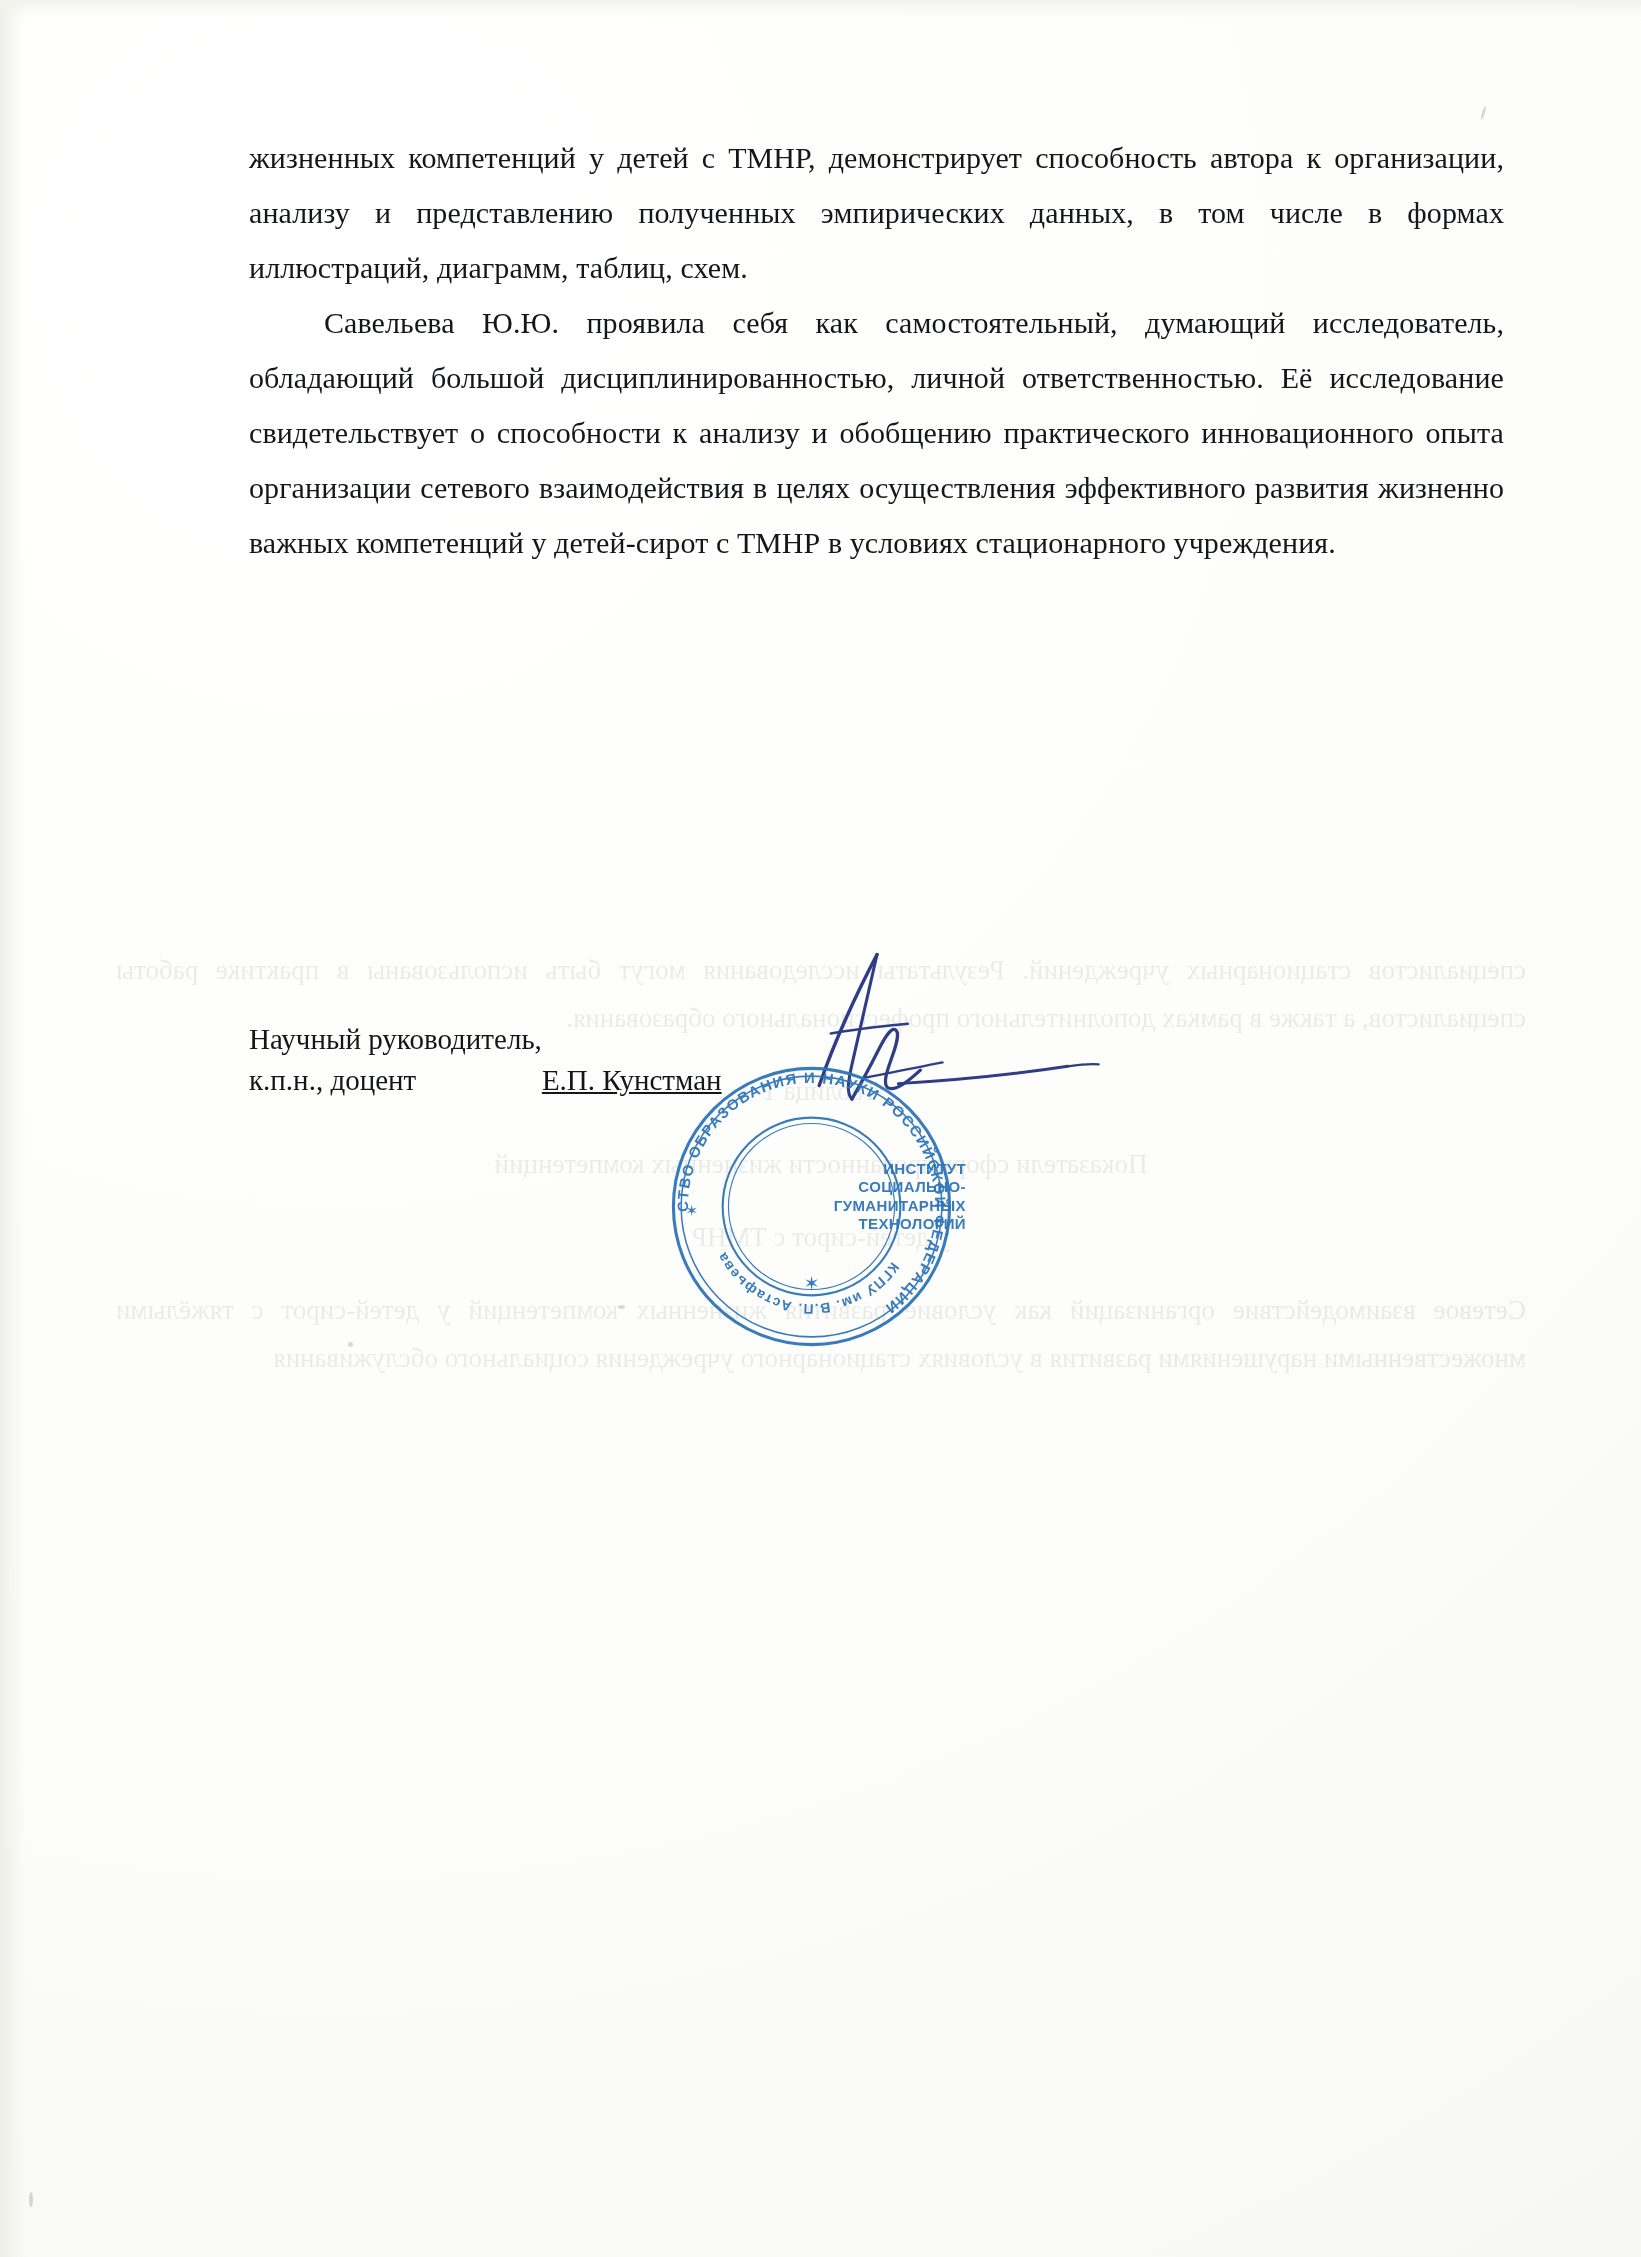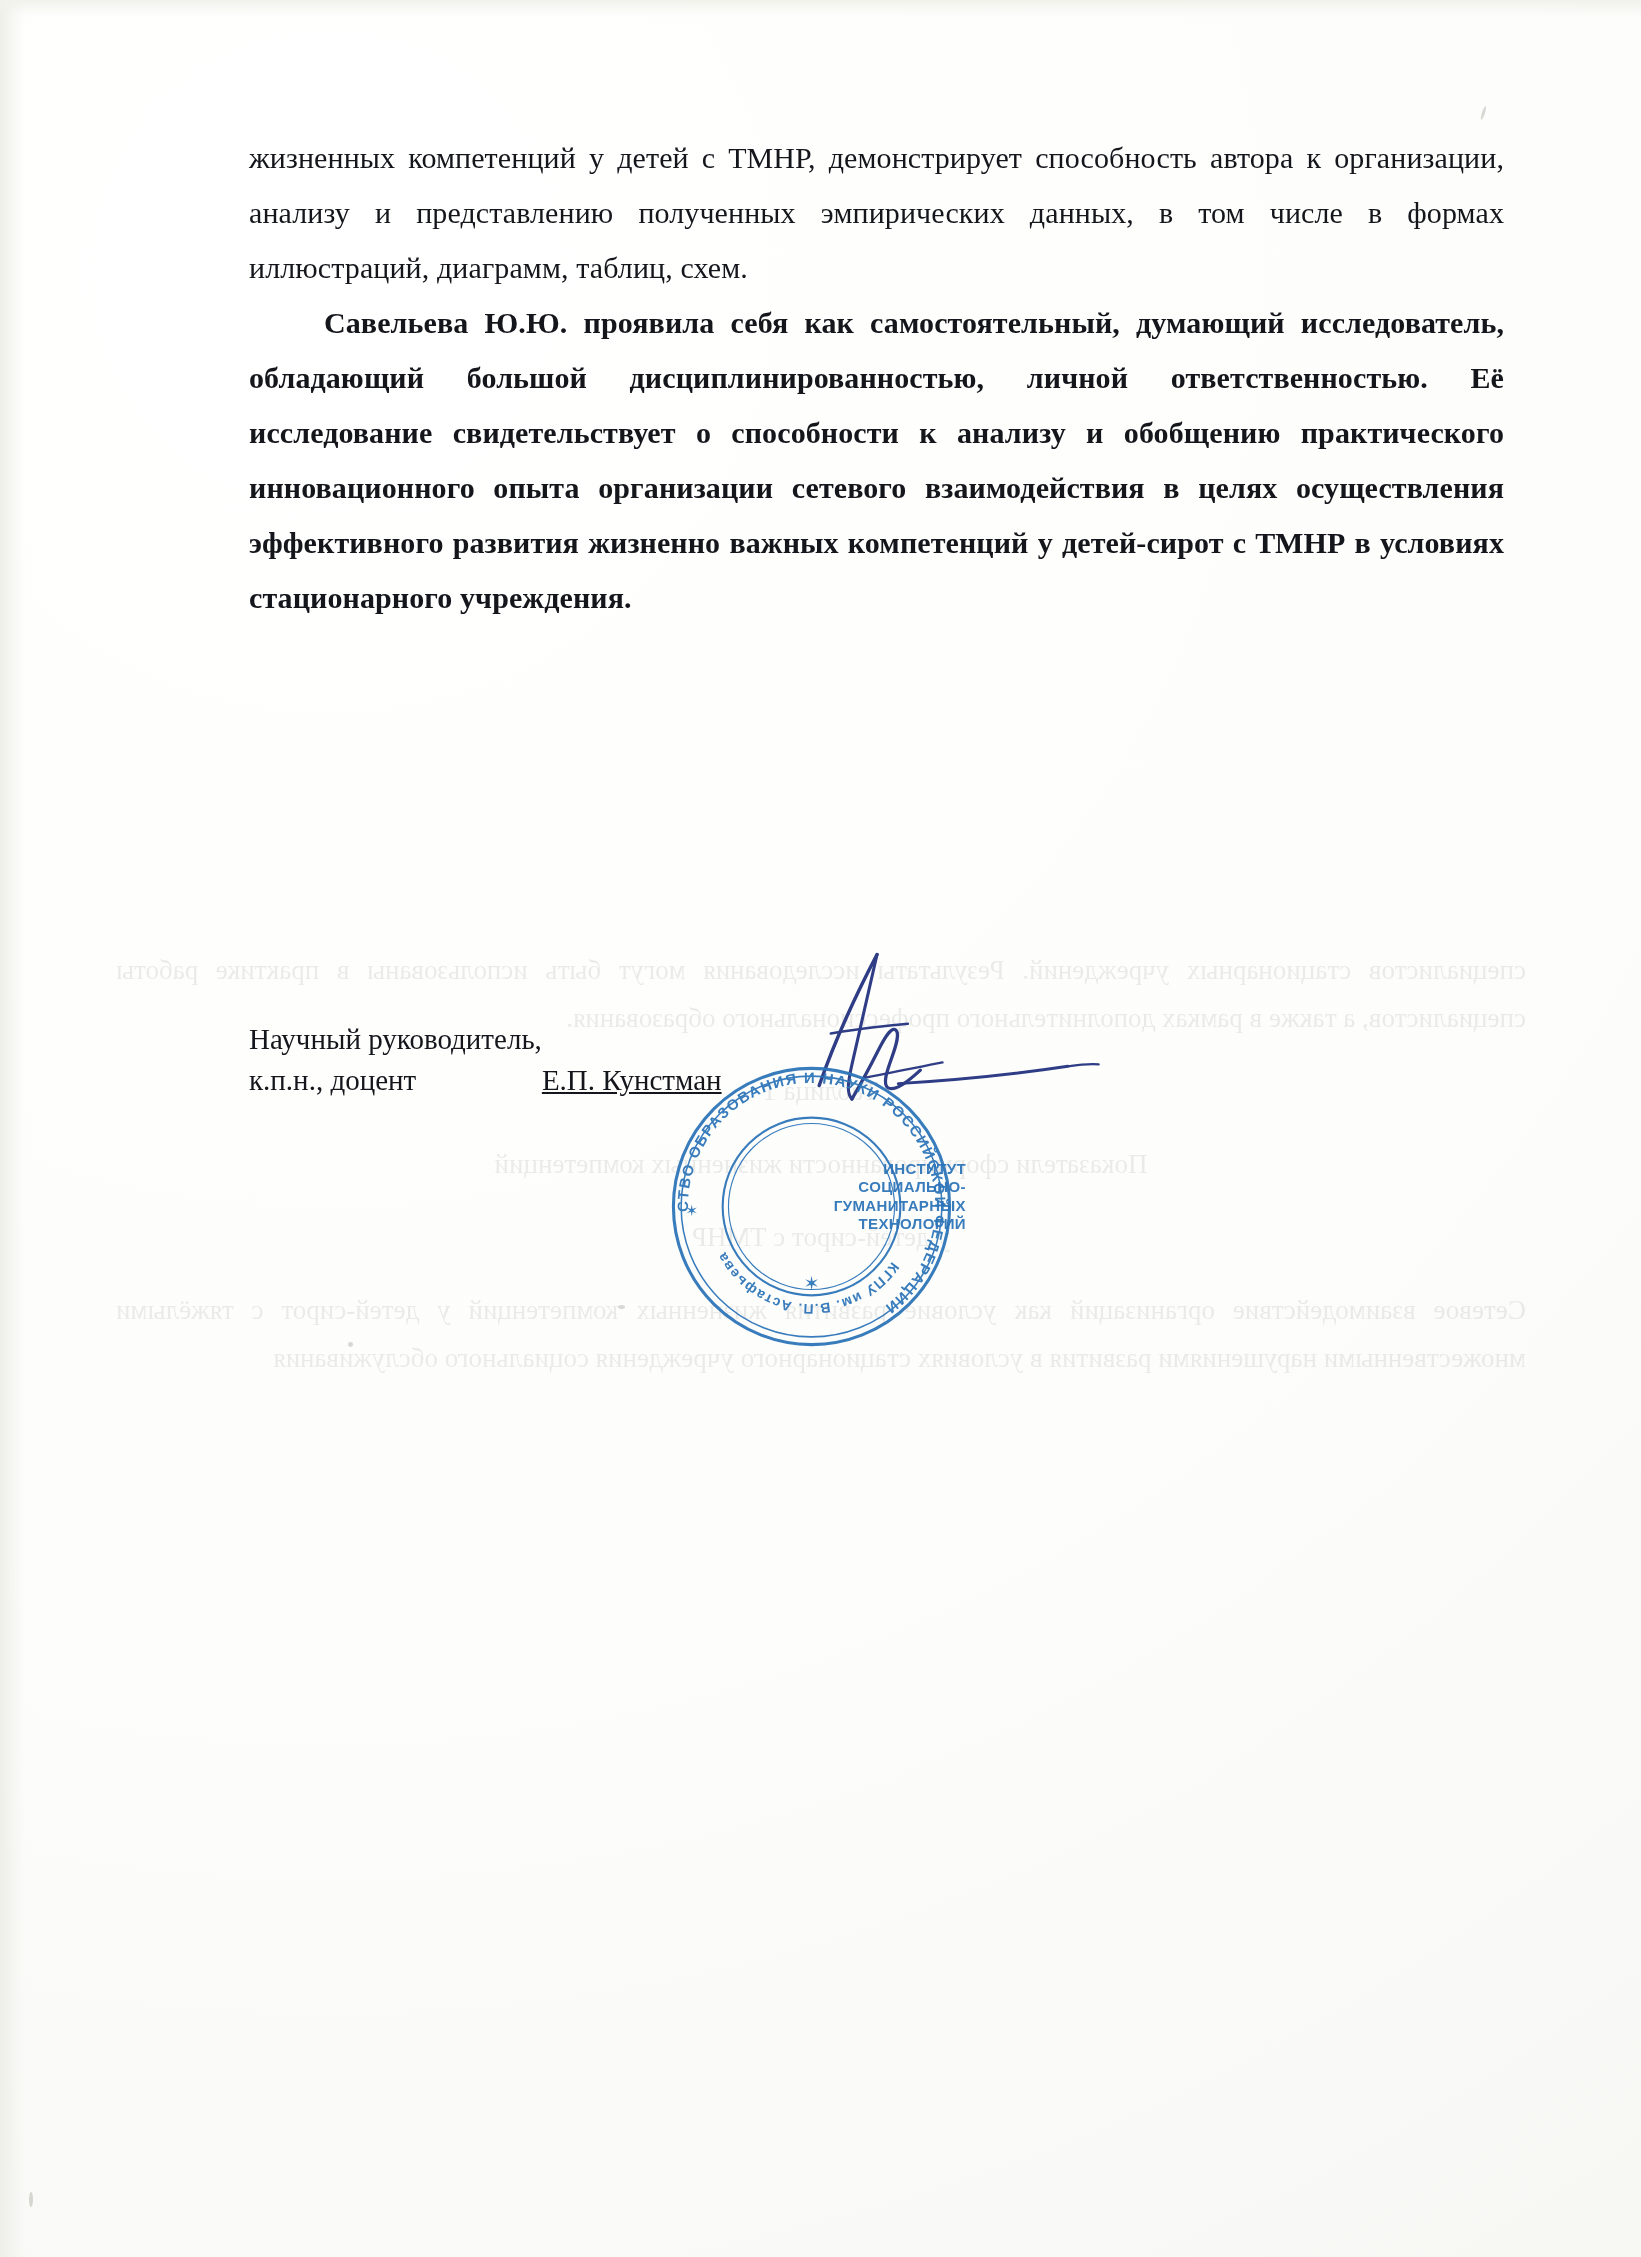--- a/index.html
+++ b/index.html
@@ -47,21 +47,20 @@
   p.para {
     margin: 0 0 0 0;
     font-size: 30px;
     line-height: 55px;
     text-align: justify;
     text-justify: inter-word;
     letter-spacing: 0.1px;
   }
   p.para.indent {
     text-indent: 75px;
-    font-weight: bold;
   }
   p.para + p.para {
     margin-top: 0px;
   }
 
   
   .sign-block {
     position: absolute;
     left: 249px;
     top: 1019px;

